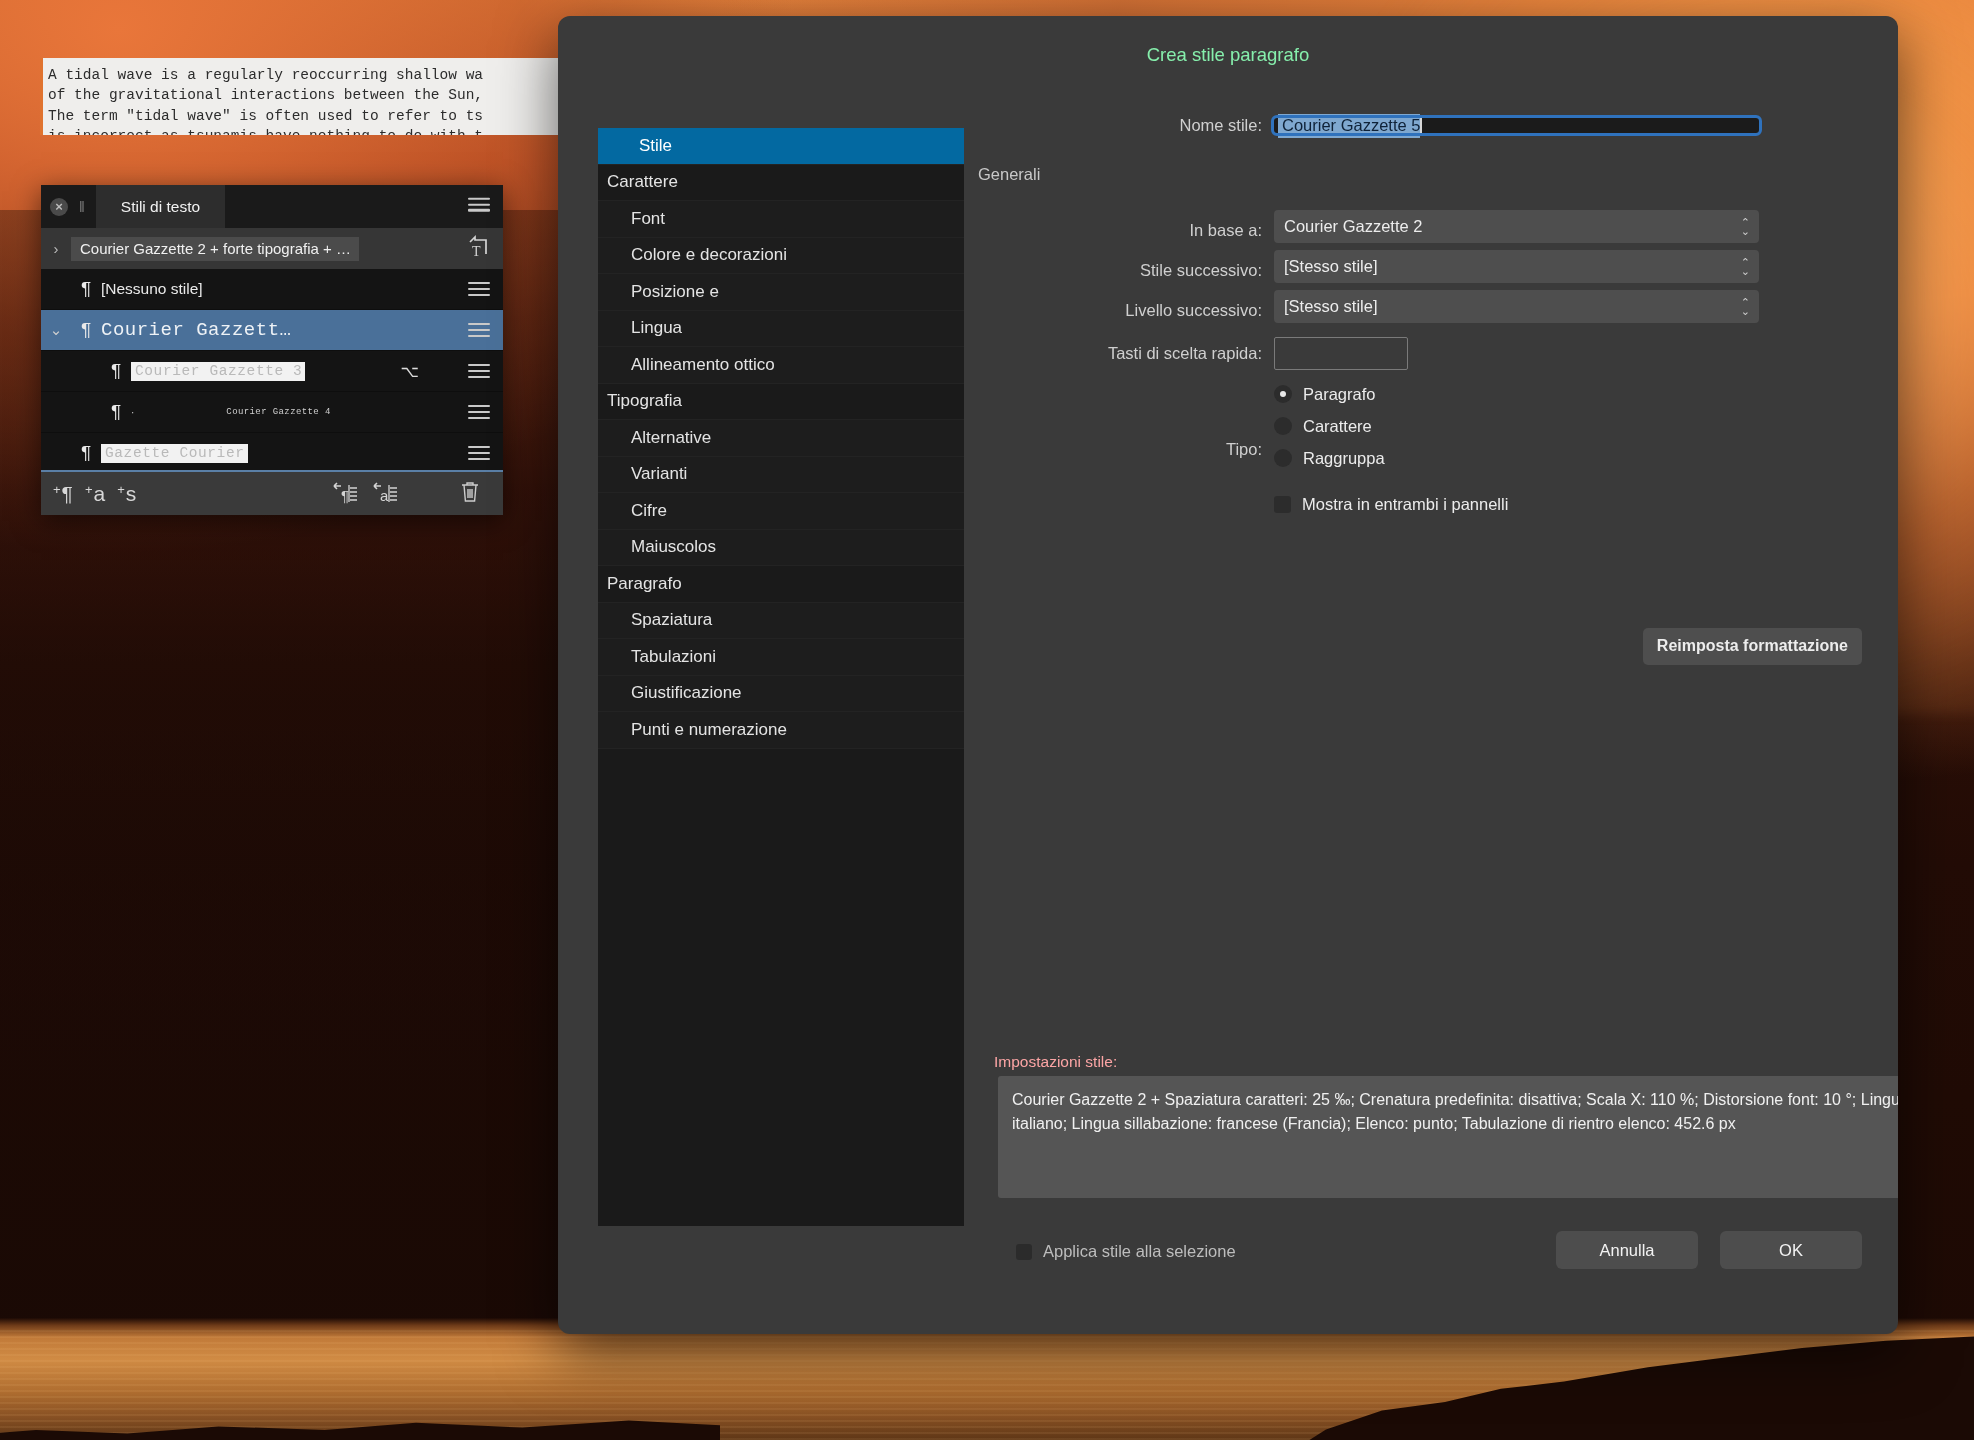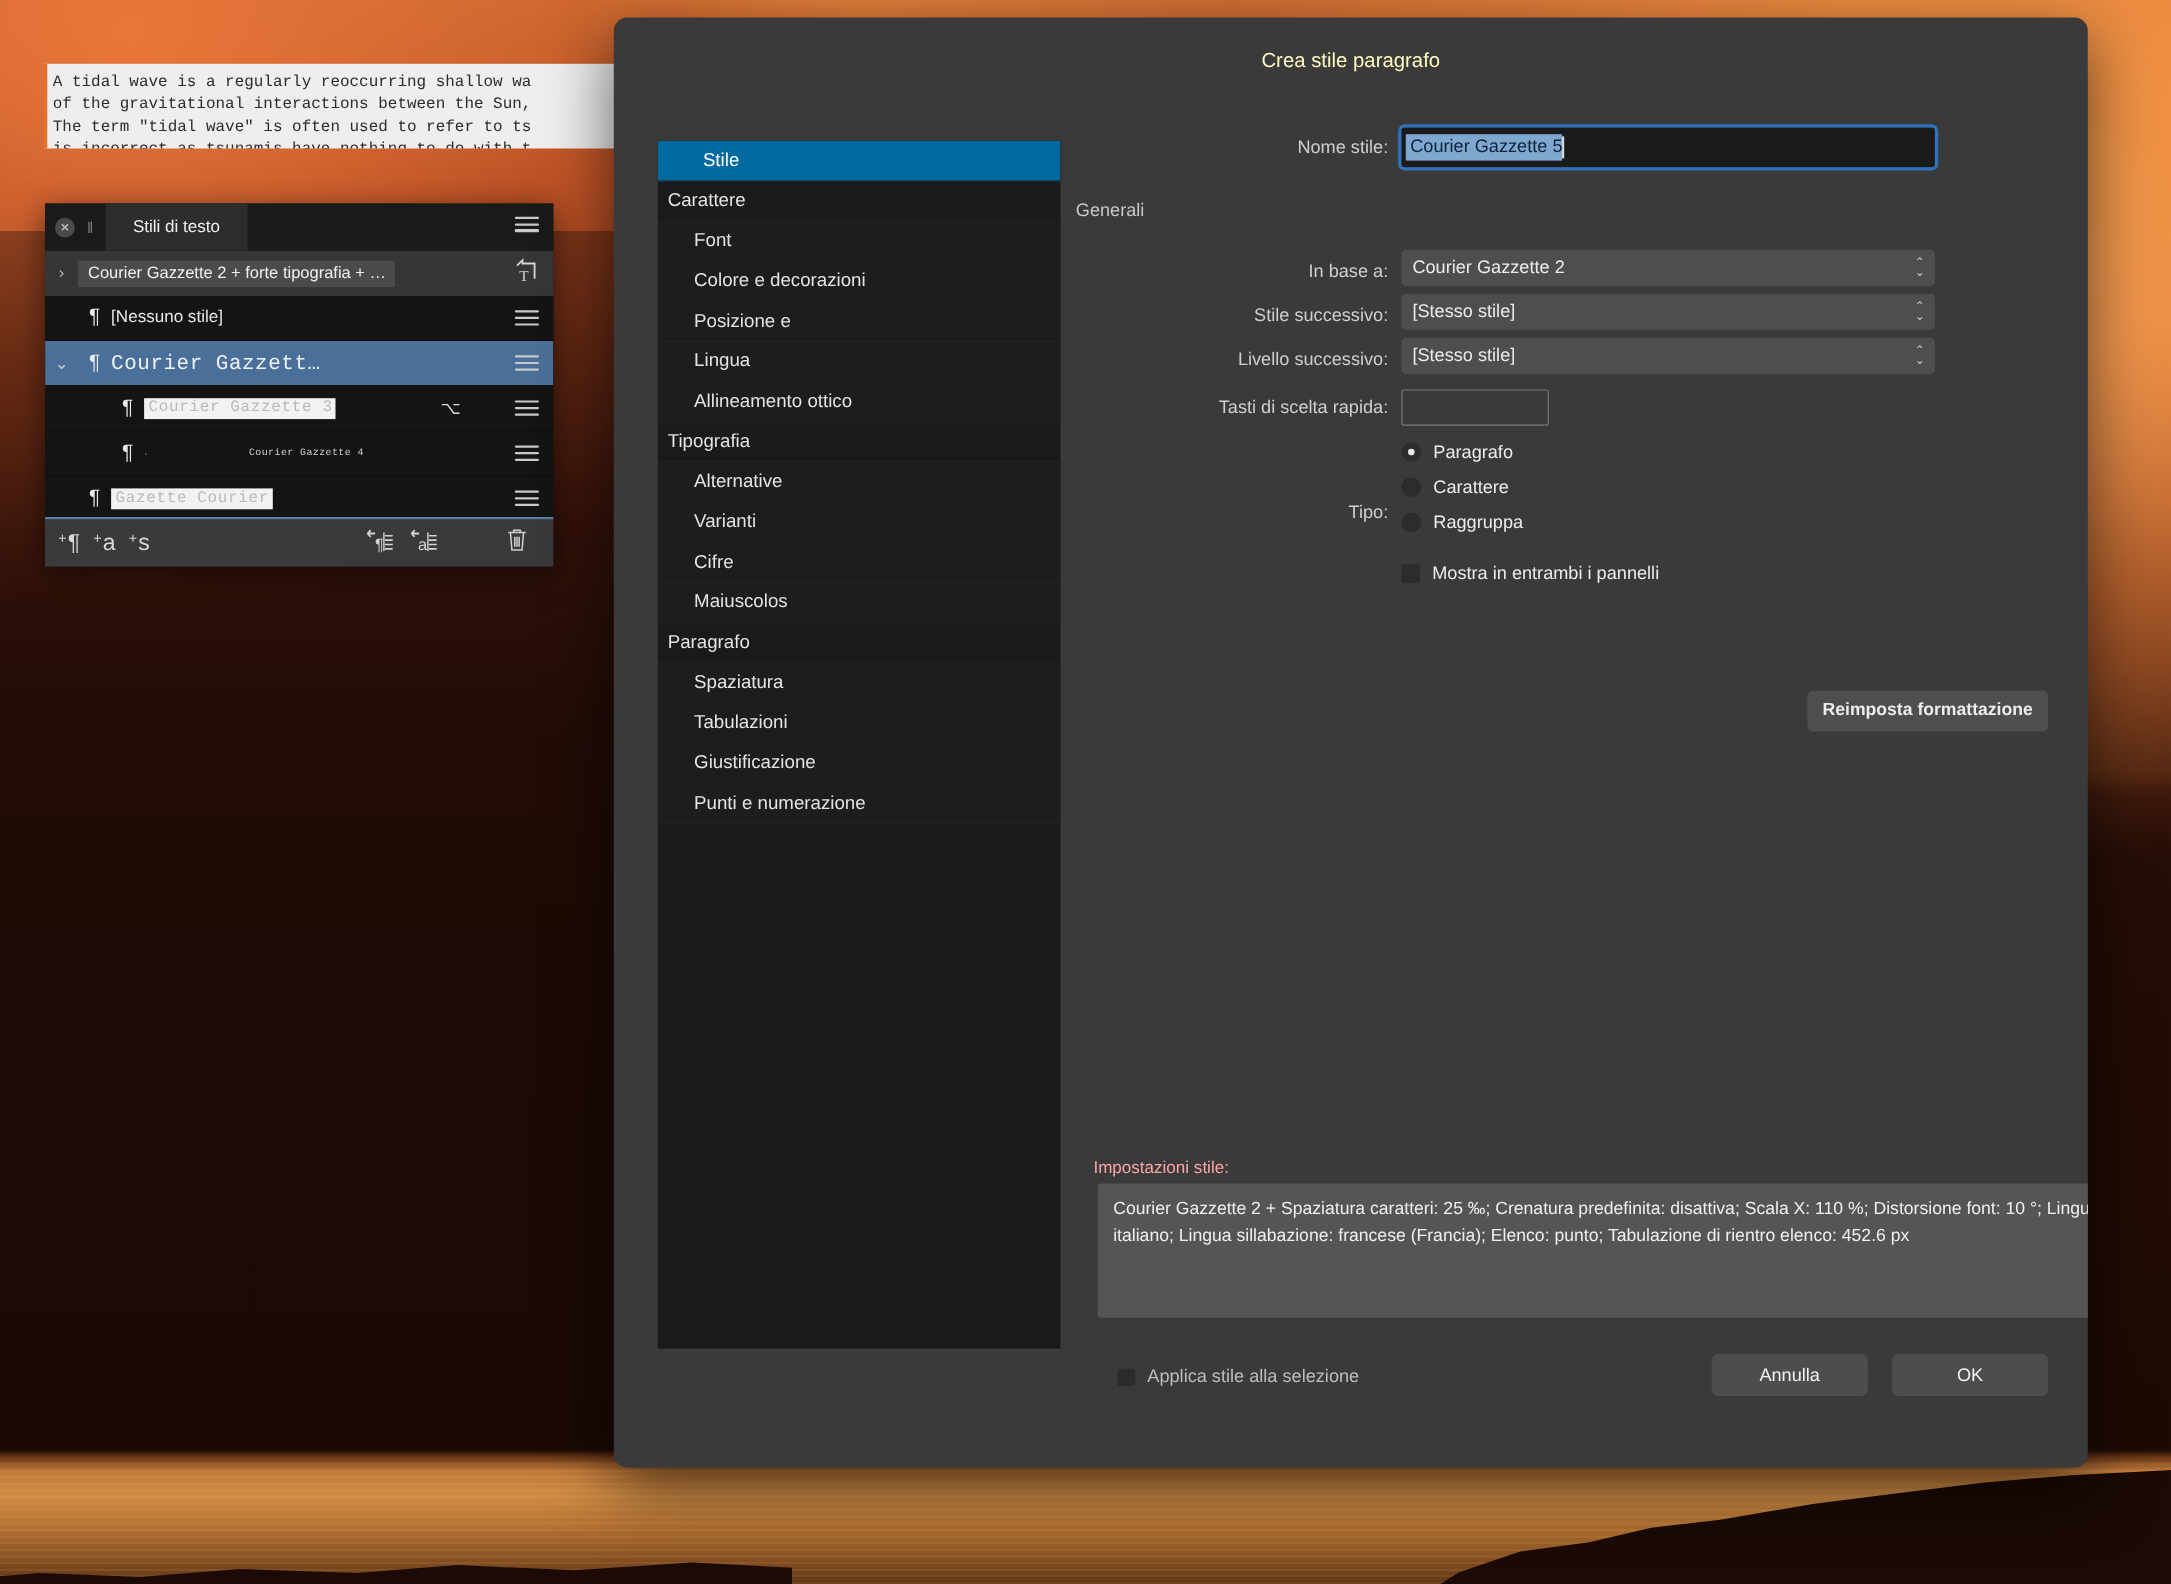--- a/index.html
+++ b/index.html
@@ -182,21 +182,21 @@
     position: absolute; left: 558px; top: 16px;
     width: 1340px; height: 1318px;
     background: #3a3a3a;
     border-radius: 12px;
     box-shadow: 0 18px 60px rgba(0,0,0,.6);
     color: #e6e6e6;
     overflow: hidden;
   }
   #dlg-title {
     position: absolute; left: 0; right: 0; top: 28px;
-    text-align: center; font-size: 18.5px; color: #fef9c3;
+    text-align: center; font-size: 18.5px; color: #86efac;
   }
 
   
   #dlg-nav {
     position: absolute; left: 40px; top: 112px;
     width: 366px; height: 1098px;
     background: #1a1a1a;
     overflow: hidden;
   }
   .nav-item {
@@ -211,21 +211,21 @@
   
   #dlg-form { position: absolute; left: 420px; top: 100px; right: 36px; }
 
   .row { display: flex; align-items: center; margin-bottom: 0; }
   .lbl {
     width: 296px; text-align: right; padding-right: 12px;
     font-size: 16.5px; color: #cfcfcf; flex: none;
   }
 
   #name-field-wrap {
-    position: relative; width: 485px; height: 36px;
+    position: relative; width: 485px; height: 15px;
     background: #1b1b1b;
     border: 2px solid #1b1b1b;
     outline: 3px solid #2f72bd;
     outline-offset: 0px;
     border-radius: 3px;
     display: flex; align-items: center;
   }
   #name-value {
     background: #7fa8d0; color: #0f2238;
     font-size: 16.5px; padding: 2px 0 3px 4px;

